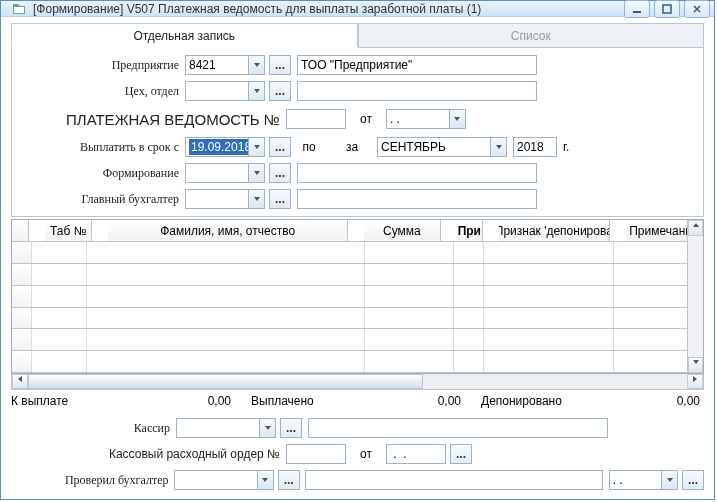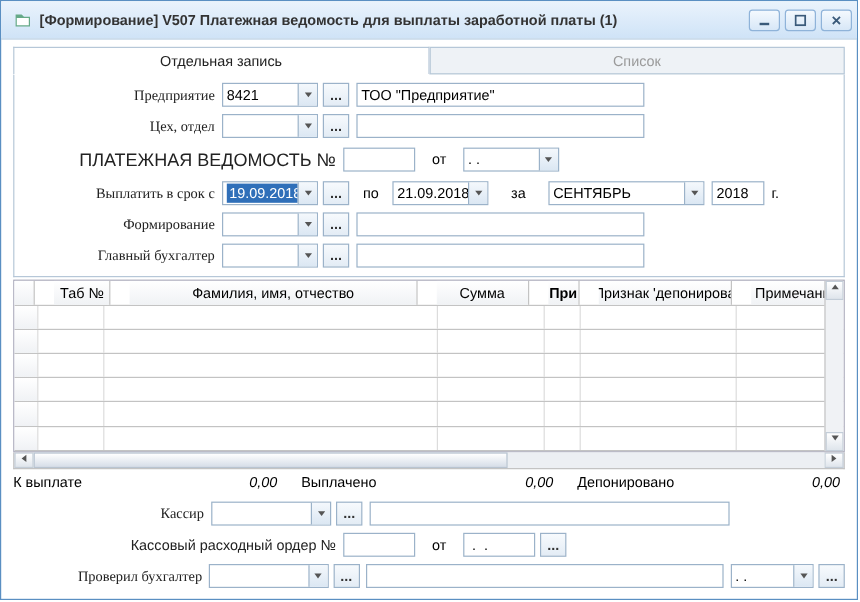--- a/index.html
+++ b/index.html
@@ -15,27 +15,26 @@
   .window {
     width: 715px;
     height: 500px;
     border: 1px solid #5a8fc2;
     background: #fff;
     position: relative;
     display: flex;
     flex-direction: column;
   }
   .titlebar {
-    height: 32px;
+    height: 16px;
     background: linear-gradient(#eaf3fc, #cfe3f7);
     border-bottom: 1px solid #b6cde3;
     display: flex;
     align-items: center;
     padding: 0 4px;
-    font-weight: bold;
   }
   .titlebar .icon {
     width: 16px; height: 16px; margin: 0 6px;
     display:flex;align-items:center;justify-content:center;
   }
   .titlebar .title {
     flex: 1;
     color: #333;
     font-size: 12px;
     white-space: nowrap; overflow: hidden; text-overflow: ellipsis;
@@ -173,21 +172,21 @@
   }
   .hscroll .sbtn { width:16px; height:auto; }
   .htrack { flex:1; position:relative; background:#eceff3; }
   .hthumb { position:absolute; left:0; top:0; bottom:0; width:60%; background:linear-gradient(#fff,#d6dee8); border:1px solid #b8c4d1; }
 
   .sumrow {
     display:flex; height:22px; margin-top:4px;
     font-size:12px;
   }
   .sumrow .lab { white-space:nowrap; }
-  .sumrow .val { text-align:right;font-style:italic; }
+  .sumrow .val { text-align:right; }
 
   .bottom { margin-top:2px; }
   .bottom .row { margin-bottom:4px; }
 
 </style>
 </head>
 <body>
 
 <div class="window">
   <div class="titlebar">
@@ -280,28 +279,20 @@
         <div class="combo datebox" style="width:80px">
           <span class="val sel" style="padding:1px 2px">19.09.2018</span>
           <span class="arrow">
               <svg viewBox="0 0 8 8">
                 <path d="M1 2 L4 6 L7 2 Z" fill="#555"></path>
               </svg>
             </span>
         </div>
         <div class="btn-ell">...</div>
         <span style="width:36px;text-align:center">по</span>
-        <div class="combo datebox" style="width:80px">
-          <span class="val">21.09.2018</span>
-          <span class="arrow">
-              <svg viewBox="0 0 8 8">
-                <path d="M1 2 L4 6 L7 2 Z" fill="#555"></path>
-              </svg>
-            </span>
-        </div>
         <span style="width:50px;text-align:center">за</span>
         <div class="combo" style="width:130px">
           <span class="val">СЕНТЯБРЬ</span>
           <span class="arrow">
               <svg viewBox="0 0 8 8">
                 <path d="M1 2 L4 6 L7 2 Z" fill="#555"></path>
               </svg>
             </span>
         </div>
         <span class="sp"></span>

